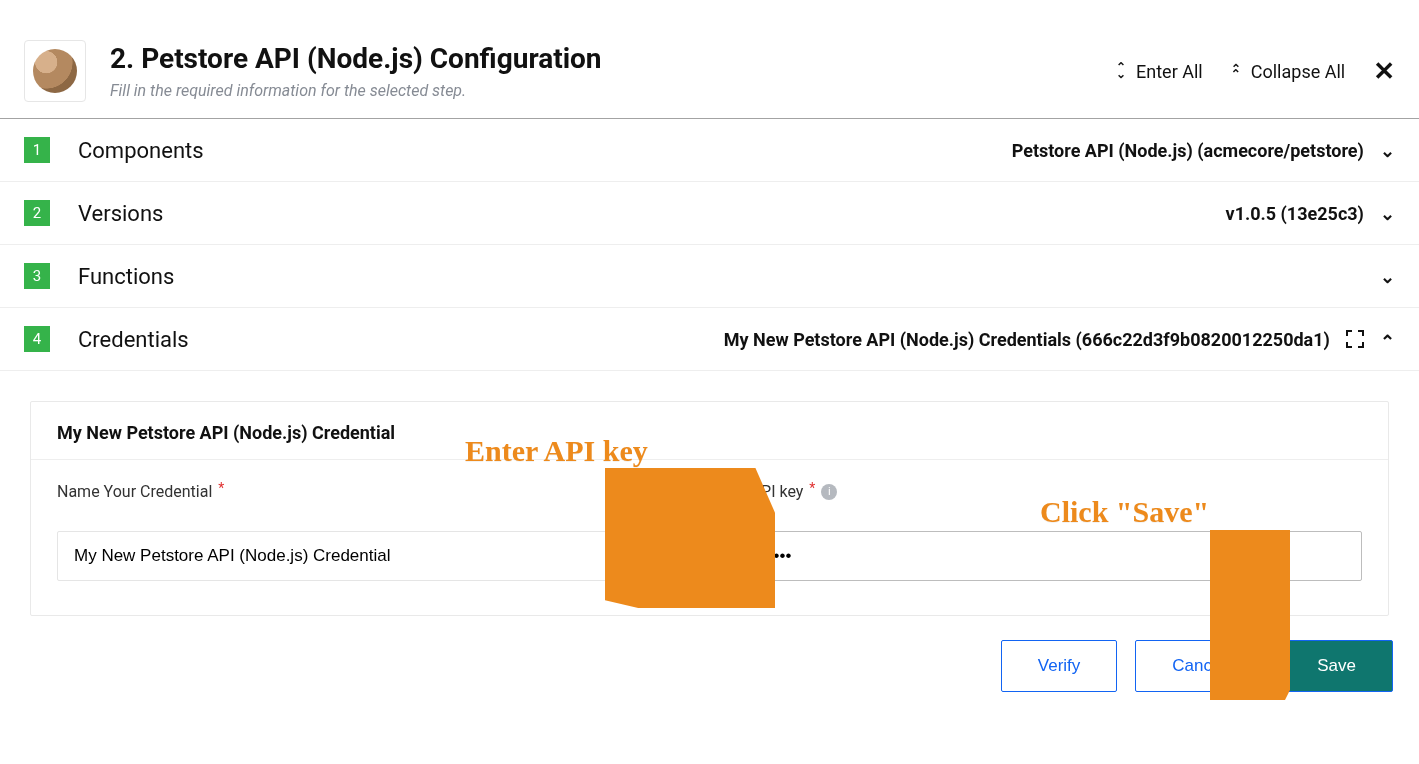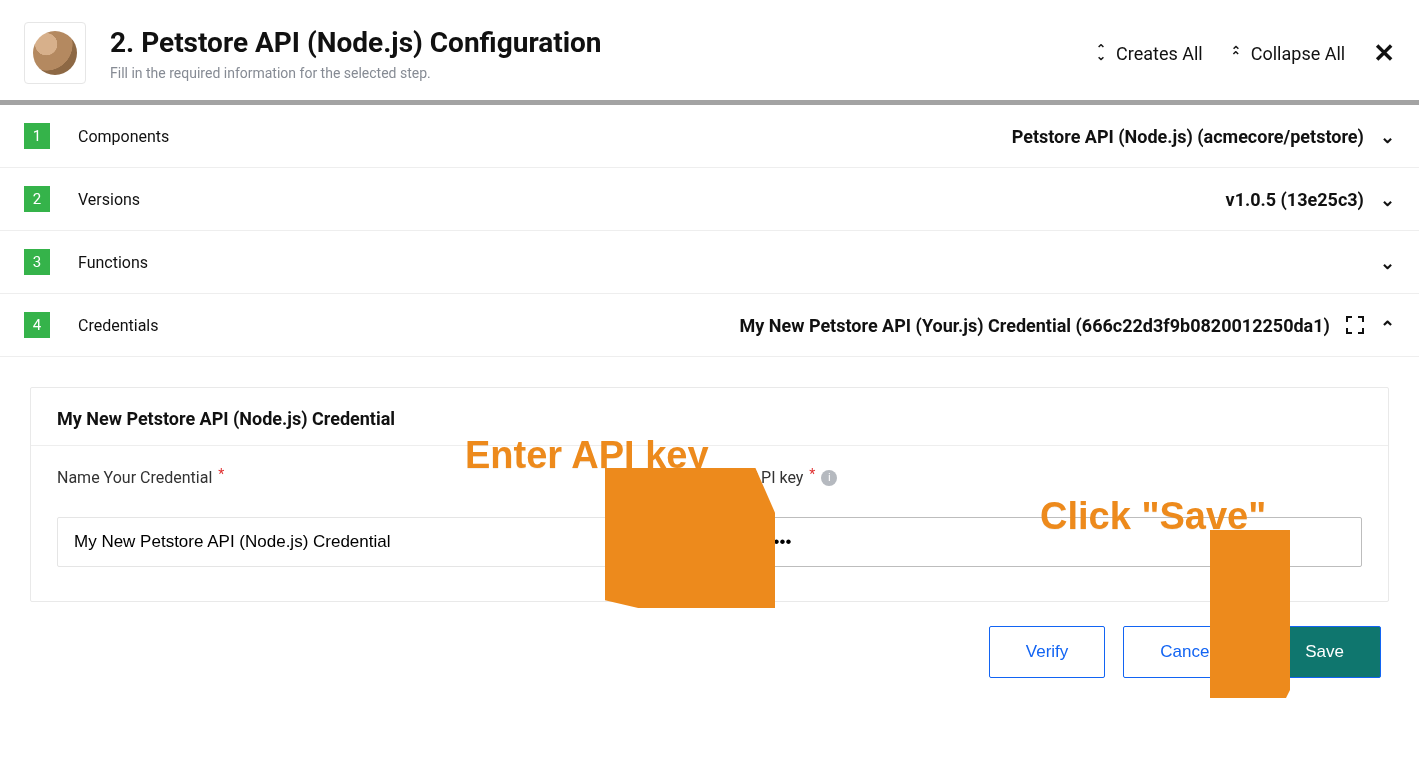--- a/index.html
+++ b/index.html
@@ -6,40 +6,40 @@
   body {
     margin: 0;
     font-family: -apple-system, BlinkMacSystemFont, "Segoe UI", Roboto, Helvetica, Arial, sans-serif;
     color: #111;
     background: #fff;
   }
   .wrap { max-width: 1419px; padding-bottom: 20px; }
   .header {
     display: flex;
     align-items: center;
-    padding: 22px 24px 16px;
-    border-bottom: 5px solid #a3a3a3;
+    padding: 40px 24px 16px;
+    border-bottom: 1px solid #a3a3a3;
   }
   .avatar {
     width: 62px; height: 62px;
     border: 1px solid #e6e6e6;
     border-radius: 4px;
     display: flex; align-items: center; justify-content: center;
     margin-right: 24px;
   }
   .avatar .dog {
     width: 44px; height: 44px;
     border-radius: 50%;
     background: radial-gradient(circle at 30% 30%, #d7b08b 0 25%, #b48960 26% 60%, #8d6844 61% 100%);
     position: relative;
   }
   .title-block h1 {
     font-size: 28px; margin: 0 0 6px 0; font-weight: 700;
   }
-  .subtitle { color: #868b94; font-size: 14px; }
+  .subtitle { color: #868b94; font-size: 16px; font-style: italic; }
   .header-tools {
     margin-left: auto;
     display: flex; align-items: center; gap: 28px;
     font-size: 18px;
   }
   .tool { display: flex; align-items: center; gap: 10px; cursor: pointer; }
   .close-icon { font-size: 26px; font-weight: 700; cursor: pointer; }
   .expand-icon { display:flex; flex-direction: column; line-height: 7px; font-size: 12px; font-weight:700; }
   .collapse-icon .top { transform: rotate(180deg);}
   .expand-icon .top { display:inline-block;}
@@ -51,21 +51,21 @@
     border-bottom: 1px solid #eee;
   }
   .num {
     width: 26px; height: 26px;
     background: #35b34a;
     color: #fff;
     display:flex; align-items:center; justify-content:center;
     font-size: 15px; font-weight: 400;
     margin-right: 28px;
   }
-  .row-label { font-size: 16px; }
+  .row-label { font-size: 22px; }
   .row-value {
     margin-left: auto;
     font-size: 18px; font-weight: 700;
     display: flex; align-items: center; gap: 16px;
   }
   .chev { font-size: 18px; font-weight: 700; cursor: pointer; }
   .chev.up { transform: translateY(2px);}
   .fullscreen-icon {
     width: 18px; height: 18px;
     display: inline-block;
@@ -107,38 +107,38 @@
   input.text {
     padding: 14px 16px;
     font-size: 17px;
     border: 1px solid #e5e5e5;
     border-radius: 2px;
     outline: none;
   }
   input.text.focused { border-color: #bdbdbd; }
   .actions {
     display:flex; justify-content:flex-end; gap:18px;
-    padding: 24px 38px 0;
+    padding: 24px 26px 0;
   }
   button.btn {
     padding: 15px 36px;
     font-size: 17px;
     border: 1px solid #1264f3;
     background: #fff;
     color:#1264f3;
     border-radius: 2px;
     cursor:pointer;
   }
   button.btn.primary {
     background:#0f766e; color:#fff;
   }
   
   .anno {
-    position:absolute; font-family: Liberation Sans, sans-serif;
-    font-weight:800; color:#ed8a1c; font-size:38px; text-shadow: 0 1px 0 rgba(0,0,0,.05);
+    position:absolute; font-family: Liberation Serif, serif;
+    font-weight:800; color:#ed8a1c; font-size:30px; text-shadow: 0 1px 0 rgba(0,0,0,.05);
     pointer-events:none;
   }
   .arrow {
     position:absolute; pointer-events:none;
   }
   .arrow svg { display:block; }
   .rel { position: relative; }
 </style>
 </head>
 <body>
@@ -152,21 +152,21 @@
     <div class="title-block">
       <h1>2. Petstore API (Node.js) Configuration</h1>
       <div class="subtitle">Fill in the required information for the selected step.</div>
     </div>
     <div class="header-tools">
       <div class="tool">
         <span class="expand-icon">
             <span class="top">⌃</span>
             <span class="bot">⌄</span>
           </span>
-        <span>Creates All</span>
+        <span>Enter All</span>
       </div>
       <div class="tool">
         <span class="expand-icon collapse-icon">
             <span class="top">⌄</span>
             <span class="bot">⌃</span>
           </span>
         <span>Collapse All</span>
       </div>
       <span class="close-icon">✕</span>
     </div>
@@ -193,21 +193,21 @@
       <div class="num">3</div>
       <div class="row-label">Functions</div>
       <div class="row-value">
         <span class="chev">⌄</span>
       </div>
     </div>
     <div class="row">
       <div class="num">4</div>
       <div class="row-label">Credentials</div>
       <div class="row-value">
-        <span>My New Petstore API (Your.js) Credential (666c22d3f9b0820012250da1)</span>
+        <span>My New Petstore API (Node.js) Credentials (666c22d3f9b0820012250da1)</span>
         <span class="fullscreen-icon">
           <span class="tl"></span>
             <span class="tr"></span>
             <span class="bl"></span>
             <span class="br"></span>
         </span>
         <span class="chev up">⌃</span>
       </div>
     </div>
   </div>

